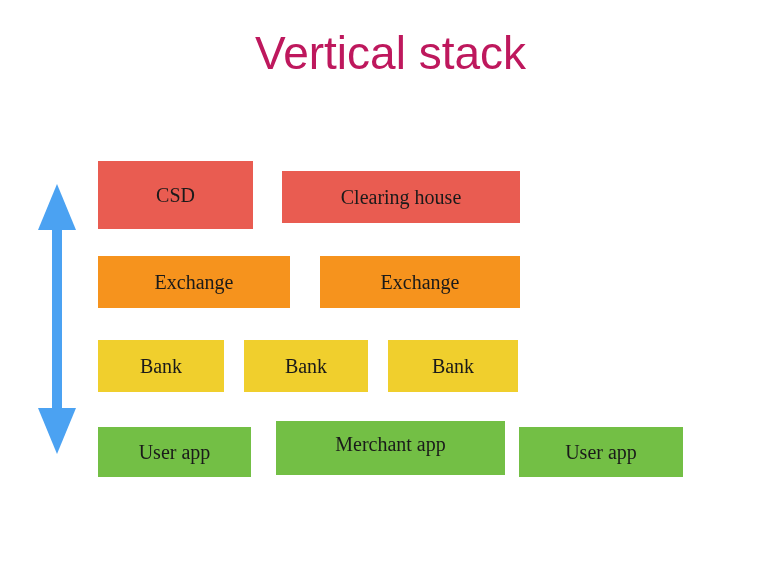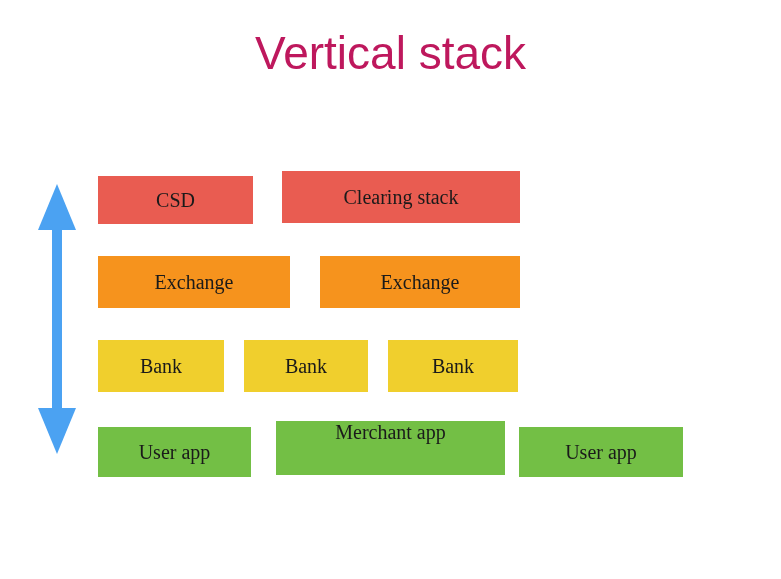--- a/index.html
+++ b/index.html
@@ -37,21 +37,21 @@
   .box-label {
     font-family: "Liberation Serif", serif;
     font-size: 20px;
     color: #1a1a1a;
     white-space: nowrap;
   }
   .box.label-top {
     align-items: flex-start;
   }
   .box.label-top .box-label {
-    padding-top: 0;
+    padding-top: 12px;
   }
   .arrow-wrap {
     position: absolute;
     left: 36px;
     top: 184px;
     width: 42px;
     height: 270px;
   }
   .arrow-wrap svg {
     display: block;
@@ -66,25 +66,25 @@
   <div class="page-title">Vertical stack</div>
 
   <div class="arrow-wrap" style="color: rgb(75, 162, 242);">
     <svg viewBox="0 0 42 270" xmlns="http://www.w3.org/2000/svg" aria-hidden="true">
       <polygon points="21,0 40,46 2,46" fill="currentColor"></polygon>
       <rect x="16" y="44" width="10" height="182" fill="currentColor"></rect>
       <polygon points="21,270 2,224 40,224" fill="currentColor"></polygon>
     </svg>
   </div>
 
-<div class="box" style="left: 98px; top: 176px; width: 155px; height: 48px; background: rgb(233, 92, 81);">
+<div class="box" style="left: 98px; top: 161px; width: 155px; height: 68px; background: rgb(233, 92, 81);">
       <span class="box-label">CSD</span>
     </div>
     <div class="box" style="left: 282px; top: 171px; width: 238px; height: 52px; background: rgb(233, 92, 81);">
-      <span class="box-label">Clearing stack</span>
+      <span class="box-label">Clearing house</span>
     </div>
     <div class="box" style="left: 98px; top: 256px; width: 192px; height: 52px; background: rgb(246, 147, 29);">
       <span class="box-label">Exchange</span>
     </div>
     <div class="box" style="left: 320px; top: 256px; width: 200px; height: 52px; background: rgb(246, 147, 29);">
       <span class="box-label">Exchange</span>
     </div>
     <div class="box" style="left: 98px; top: 340px; width: 126px; height: 52px; background: rgb(240, 207, 45);">
       <span class="box-label">Bank</span>
     </div>

